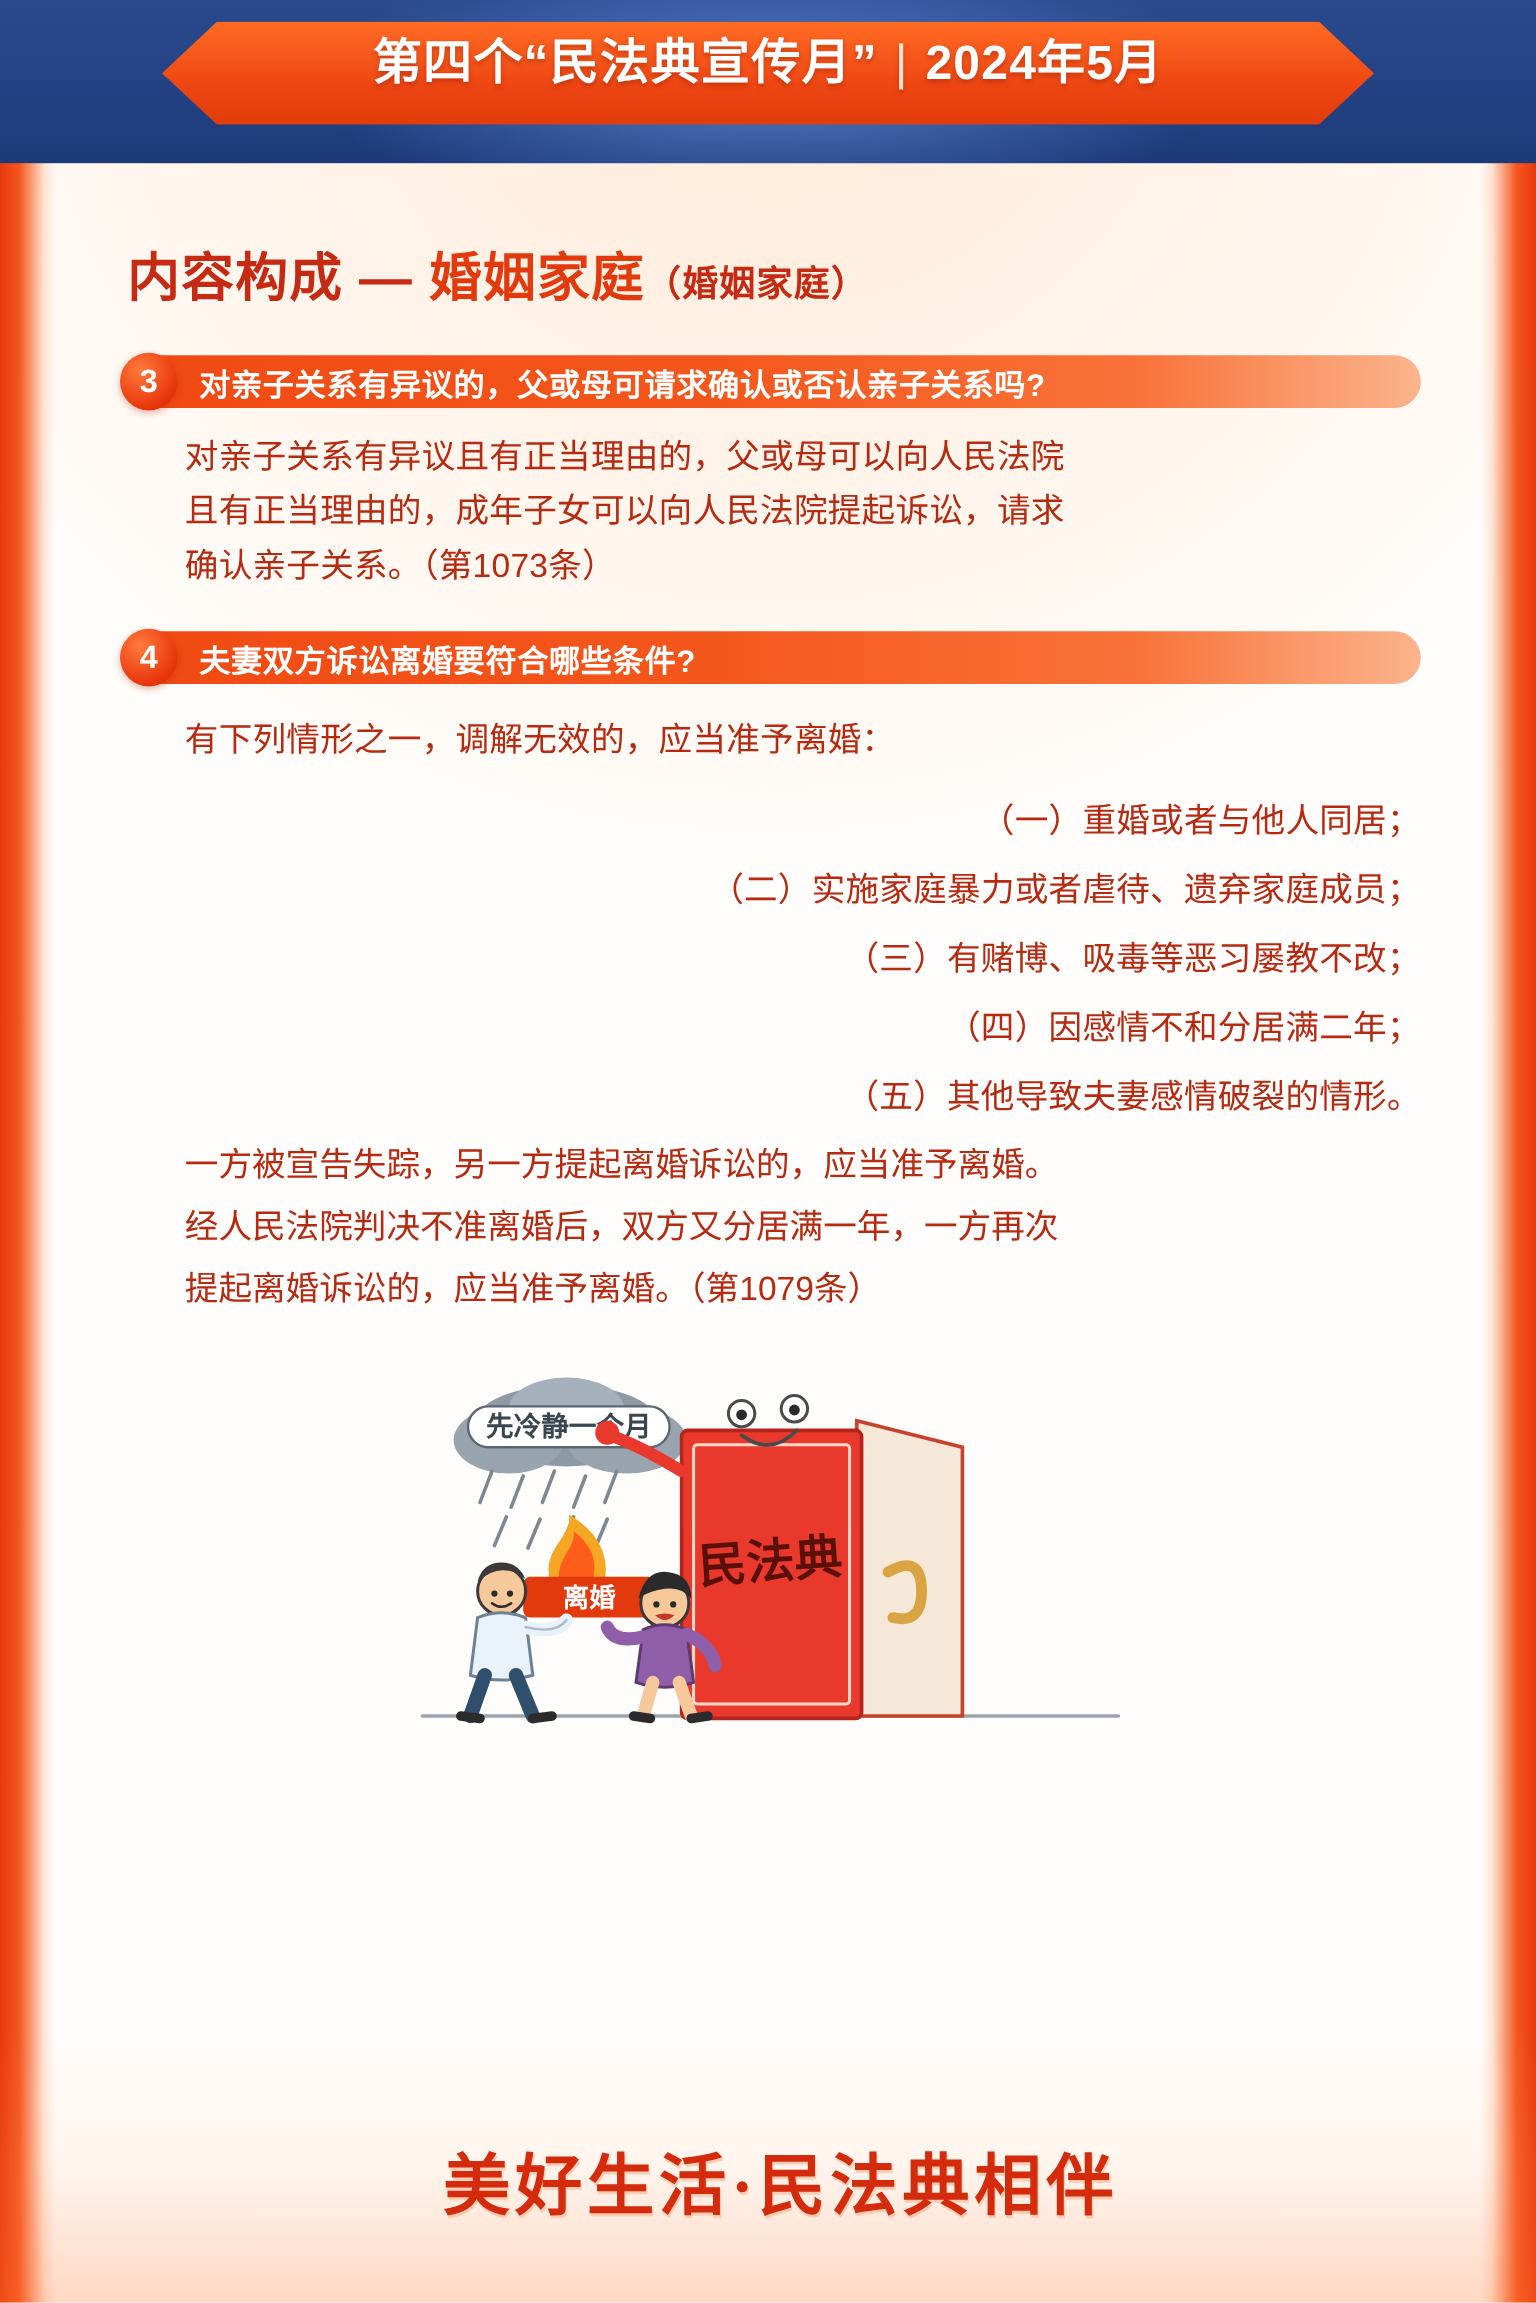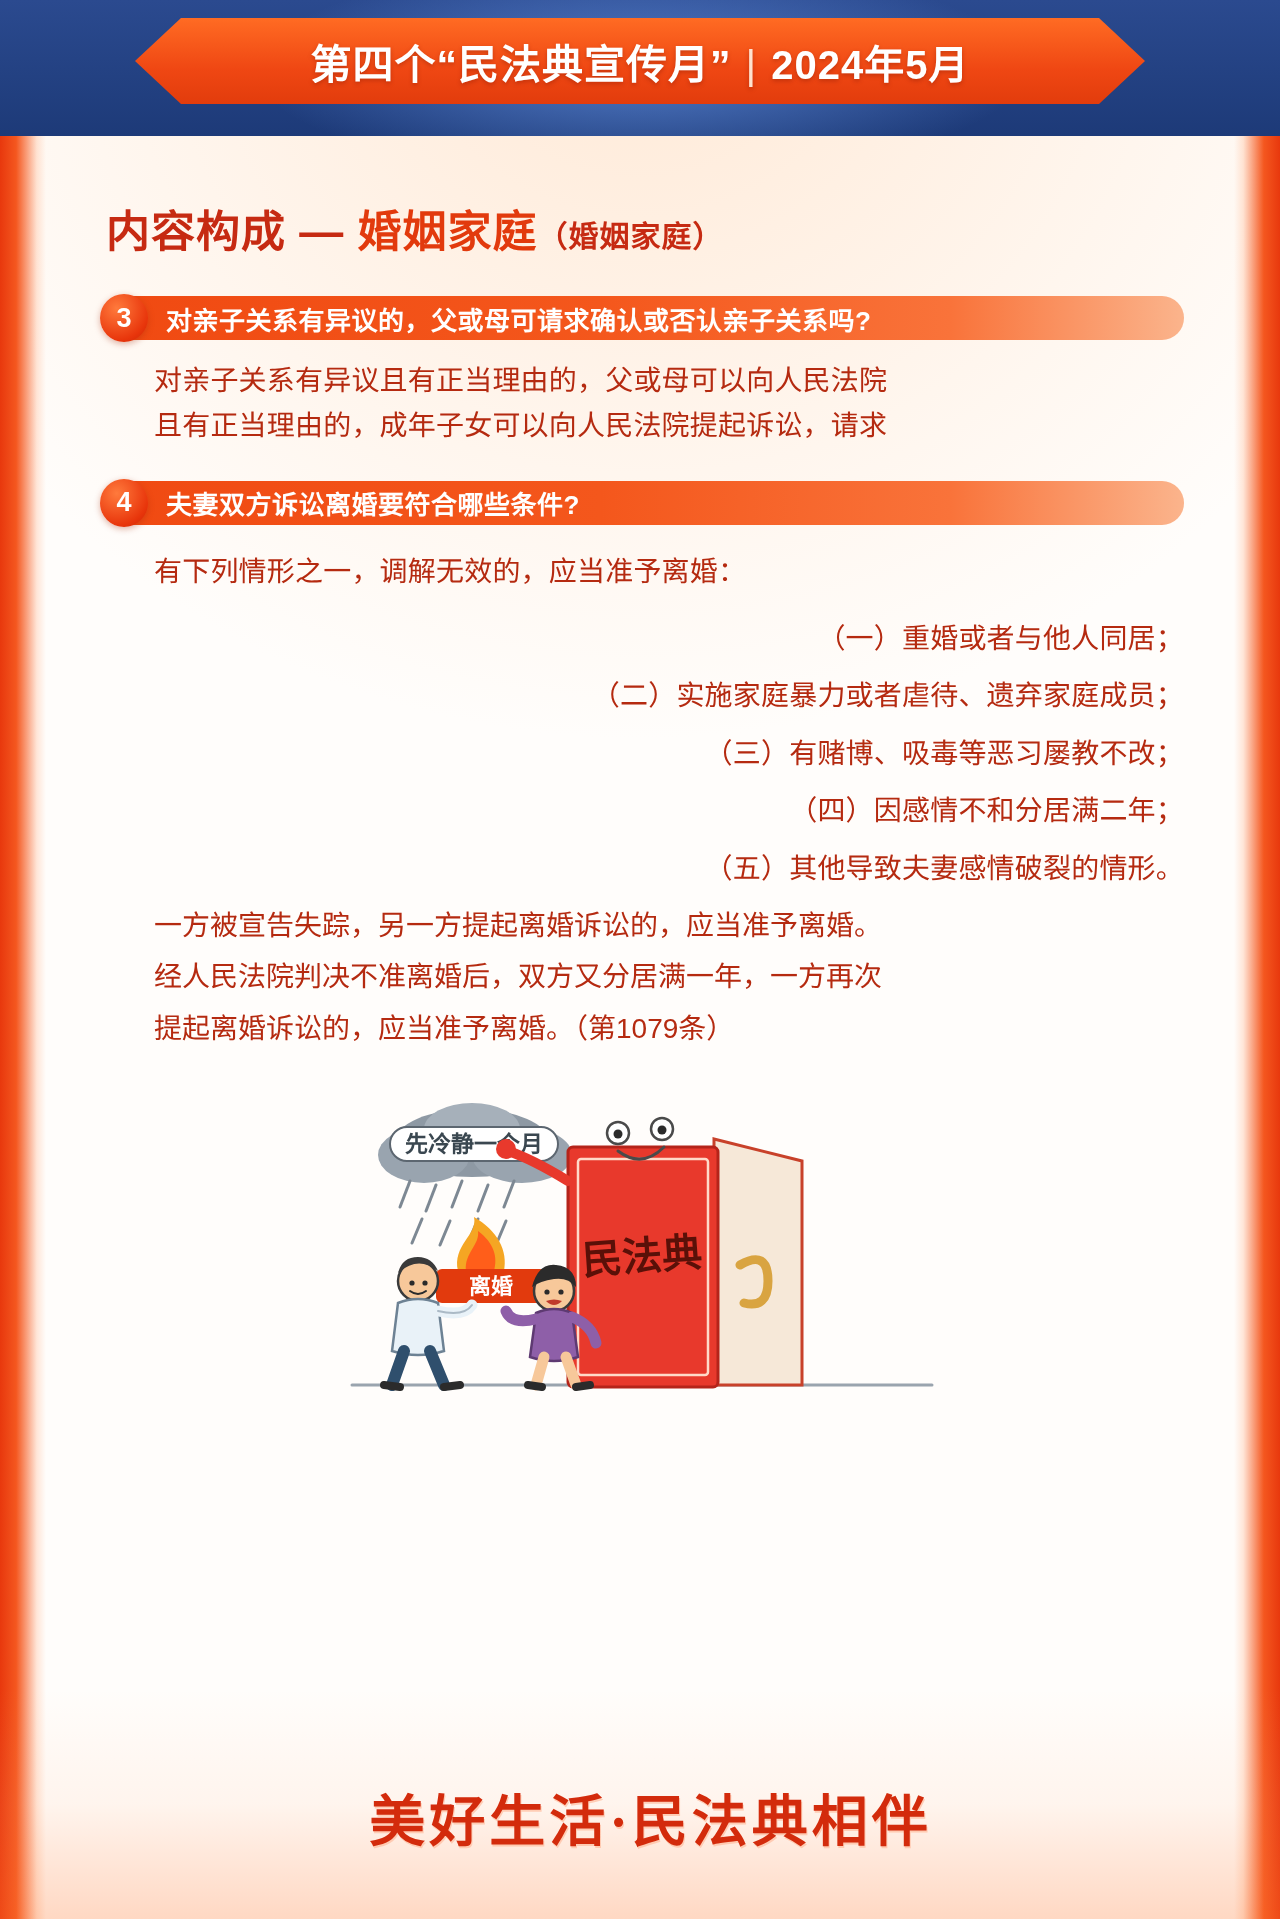--- a/index.html
+++ b/index.html
@@ -65,21 +65,21 @@
     left: 50%;
     top: 18px;
     transform: translateX(-50%);
     width: 1010px;
     height: 86px;
     background: linear-gradient(180deg, #ff6b23 0%, #ef4713 60%, #e23c0c 100%);
     clip-path: polygon(
       46px 0, 964px 0, 1010px 43px, 964px 86px, 46px 86px, 0 43px
     );
     display: flex;
-    align-items: center;
+    align-items: flex-start;
     justify-content: center;
     box-shadow: 0 4px 14px rgba(140,30,0,0.35);
   }
   .ribbon-text {
     color: #ffffff;
     font-size: 41px;
     font-weight: bold;
     letter-spacing: 1px;
     white-space: nowrap;
     text-shadow: 0 2px 4px rgba(120,20,0,0.35);
@@ -261,20 +261,21 @@
       <span>内容构成 — </span><span class="hl">婚姻家庭</span><span class="sub">（婚姻家庭）</span>
     </h1>
 
     <div class="block-3">
       <div class="q-row">
         <div class="q-badge">3</div>
         <div class="q-pill">对亲子关系有异议的，父或母可请求确认或否认亲子关系吗?</div>
       </div>
       <p class="para">对亲子关系有异议且有正当理由的，父或母可以向人民法院</p>
       <p class="para">且有正当理由的，成年子女可以向人民法院提起诉讼，请求</p>
+      <p class="para">确认亲子关系。（第1073条）</p>
     </div>
 
     <div class="gap-after-3"></div>
 
     <div class="block-4">
       <div class="q-row">
         <div class="q-badge">4</div>
         <div class="q-pill">夫妻双方诉讼离婚要符合哪些条件?</div>
       </div>
 

